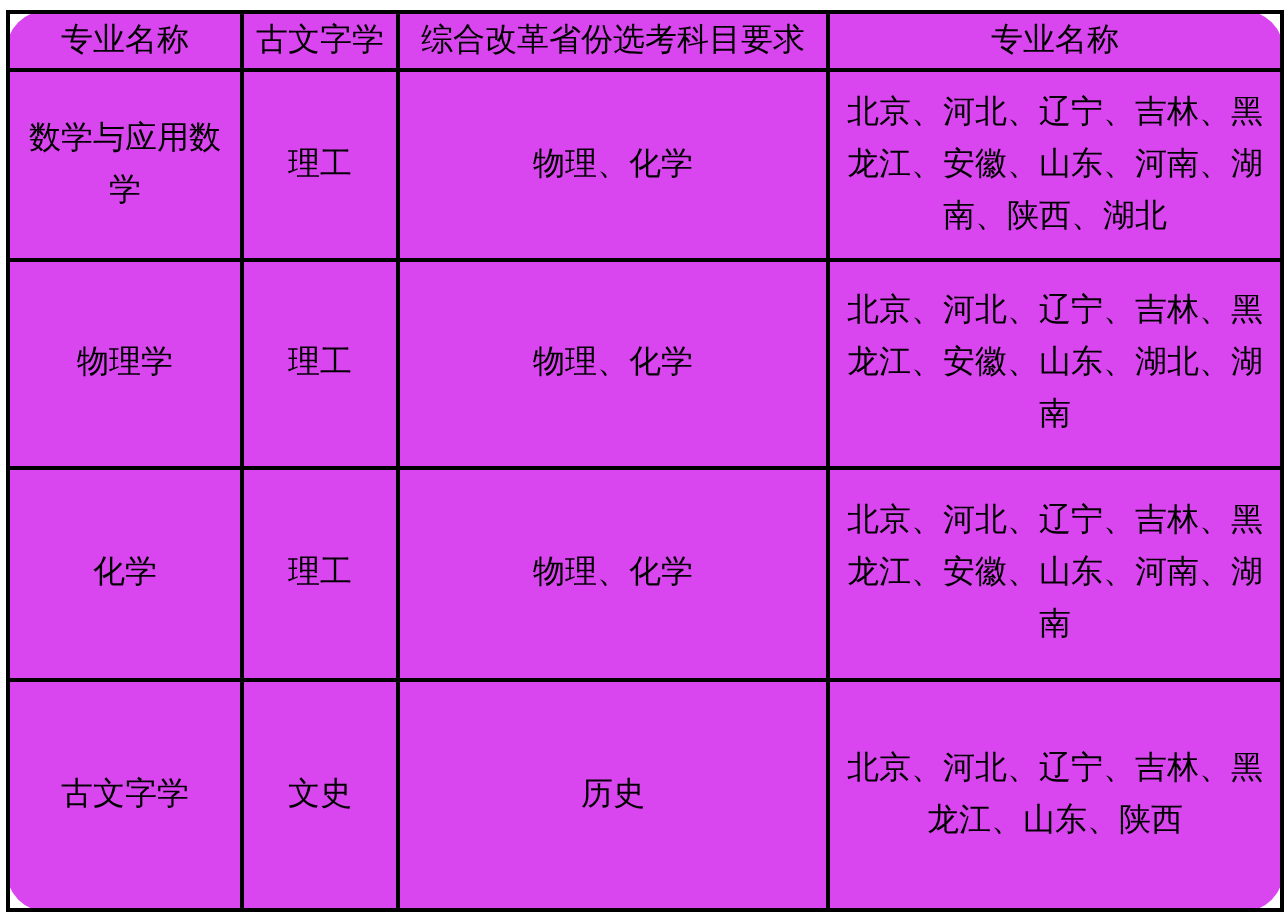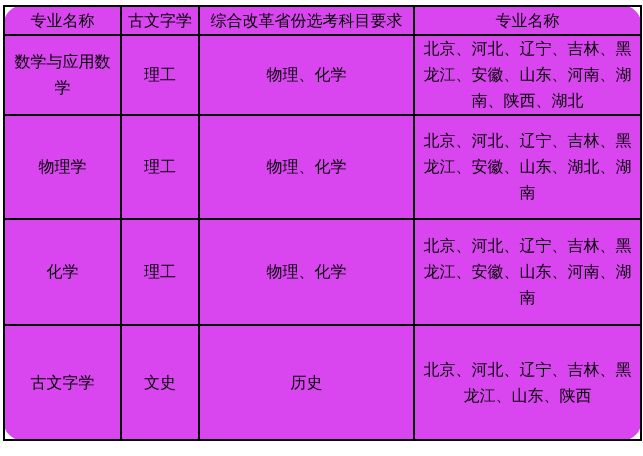--- a/index.html
+++ b/index.html
@@ -30,21 +30,21 @@
     text-align: center;
     vertical-align: middle;
     font-size: 16px;
     font-weight: normal;
     line-height: 26px;
     padding: 0 2px;
     overflow: hidden;
     word-break: break-all;
   }
   tr.hdr-row    { height: 29px;  }
-  tr.data-row-1 { height: 80px; }
+  tr.data-row-1 { height: 95px; }
   tr.data-row-2 { height: 104px; }
   tr.data-row-3 { height: 106px; }
   tr.data-row-4 { height: 115px; }
   col.c-major    { width: 117px; }
   col.c-category { width: 78px;  }
   col.c-subjects { width: 215px; }
   col.c-province { width: 227px; }
 </style>
 </head>
 <body>

